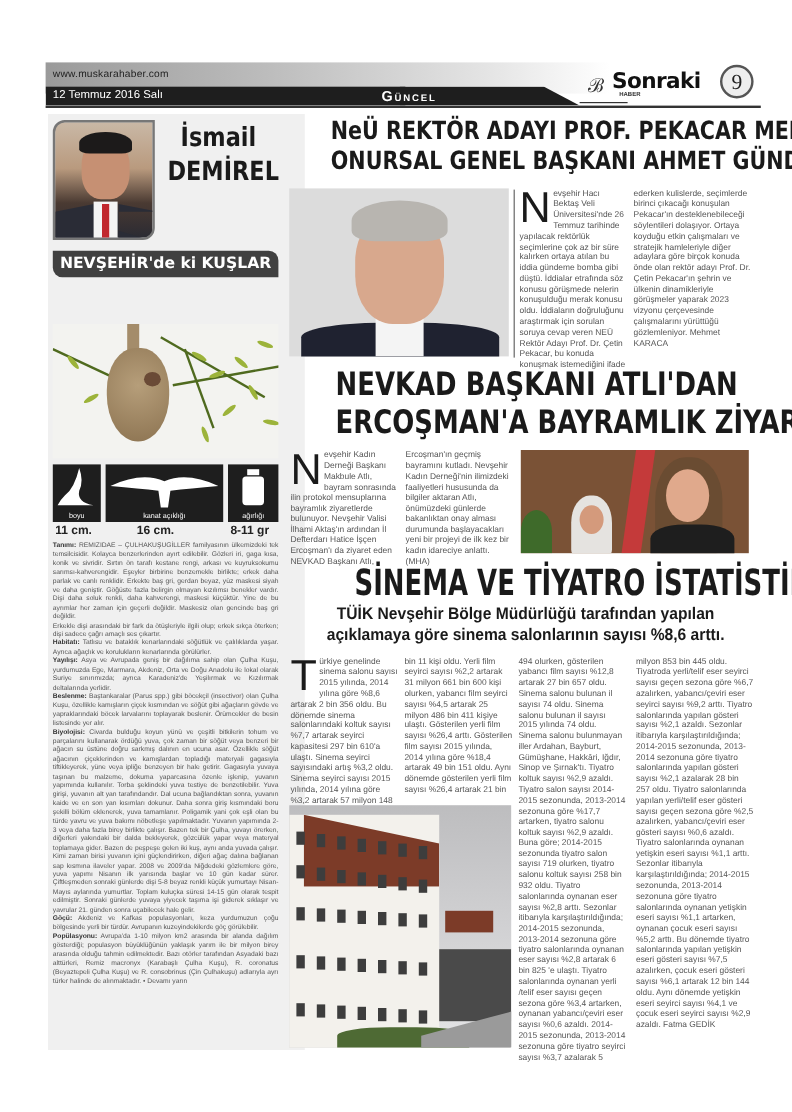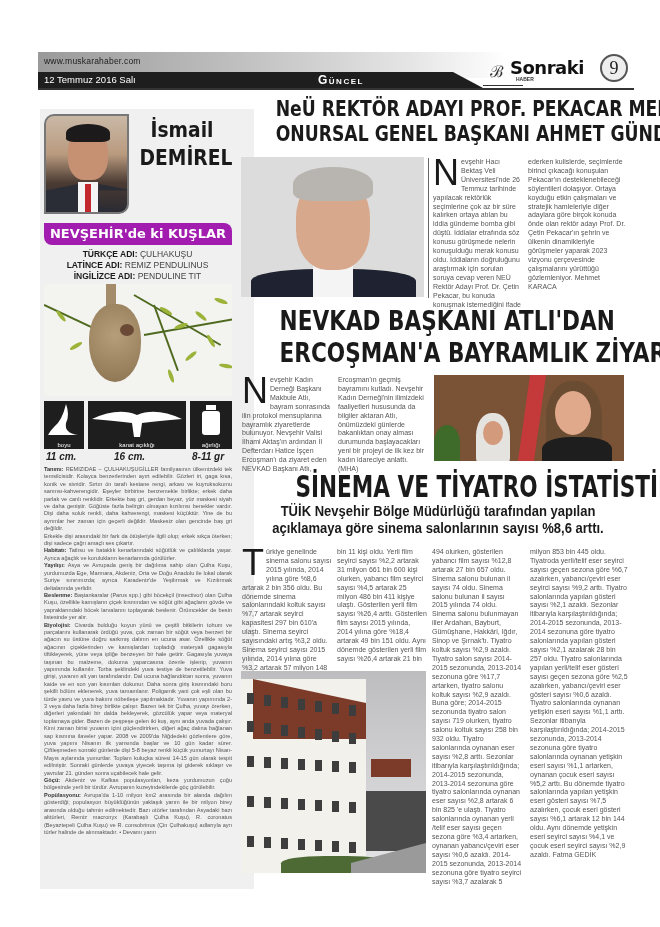--- a/index.html
+++ b/index.html
@@ -23,51 +23,51 @@
   .logo { position: absolute; left: 452px; top: 6px; width: 110px; height: 26px; }
   .logo-swirl { position: absolute; left: 0; top: 2px; font-size: 16px; color: #333; }
   .logo-text { position: absolute; left: 20px; top: -1px; font-size: 18px; font-weight: bold; color: #111;
     font-family: "DejaVu Sans", sans-serif; letter-spacing: -0.5px; }
   .logo-sub { position: absolute; left: 26px; top: 18px; font-size: 5px; color: #333; font-weight: bold; }
   .page-num { position: absolute; left: 562px; top: 2px; width: 28px; height: 28px; border-radius: 50%;
     border: 2px solid #555; background: #eee; text-align: center; line-height: 24px; font-size: 18px;
     font-family: "Liberation Serif", serif; color: #222; }
 
   
-  .leftcol { position: absolute; left: 40px; top: 95px; width: 214px; height: 780px; background: #f0f0f0; margin-top: 14px; }
+  .leftcol { position: absolute; left: 40px; top: 95px; width: 214px; height: 780px; background: #f0f0f0; }
   .author-photo { position: absolute; left: 4px; top: 5px; width: 85px; height: 100px; border-radius: 10px 0 10px 0;
     background: linear-gradient(180deg, #c9b8a6 0%, #b99a7e 40%, #4a3a32 70%, #2b2b33 100%); overflow: hidden; border: 2px solid #777; }
   .author-face { position: absolute; left: 22px; top: 12px; width: 40px; height: 52px; border-radius: 45% 45% 40% 40%; background: #c69073; }
   .author-hair { position: absolute; left: 20px; top: 8px; width: 44px; height: 18px; border-radius: 50% 50% 20% 20%; background: #1c1a1a; }
   .author-shirt { position: absolute; left: 32px; top: 66px; width: 20px; height: 32px; background: #f4f4f4; }
   .author-tie { position: absolute; left: 39px; top: 68px; width: 6px; height: 30px; background: #c1272d; }
   .author-suit { position: absolute; left: 0; top: 68px; width: 85px; height: 32px; background: #2a2c36;
     clip-path: polygon(0 20%, 38% 0, 38% 100%, 0 100%, 0 20%, 100% 20%, 62% 0, 62% 100%, 100% 100%); }
   .author-name1 { position: absolute; left: 92px; top: 8px; width: 100px; text-align: center; font-size: 22px;
     font-weight: bold; color: #1a1a1a; transform: scaleX(0.85); font-family: "DejaVu Sans", sans-serif; }
   .author-name2 { position: absolute; left: 92px; top: 36px; width: 100px; text-align: center; font-size: 22px;
     font-weight: bold; color: #1a1a1a; transform: scaleX(0.85); font-family: "DejaVu Sans", sans-serif; }
   .author-role { position: absolute; left: 92px; top: 66px; width: 100px; text-align: center; font-size: 10px;
     font-weight: bold; color: #333; line-height: 14px; }
-  .col-banner { position: absolute; left: 4px; top: 114px; width: 188px; height: 22px; background: #a21caf;
+  .col-banner { position: absolute; left: 4px; top: 114px; width: 188px; height: 22px; background: #404040;
     border-radius: 0 8px 0 8px; color: #fff; text-align: center; font-weight: bold; font-size: 13px; line-height: 22px;
     font-family: "DejaVu Sans", sans-serif; }
   .names { position: absolute; left: 0; top: 140px; width: 195px; text-align: center; font-size: 8.5px; line-height: 11px; color: #444; }
   .names b { color: #1a1a1a; }
   .bird-photo { position: absolute; left: 4px; top: 175px; width: 188px; height: 112px; background: #f3f3f0; overflow: hidden; }
   .nest { position: absolute; left: 45px; top: 20px; width: 52px; height: 78px; border-radius: 45% 45% 50% 50%; background: radial-gradient(circle at 50% 40%, #b69e7a, #8b7250); }
   .nest-hang { position: absolute; left: 62px; top: 0; width: 10px; height: 26px; background: #a48c6a; }
   .bird { position: absolute; left: 76px; top: 40px; width: 14px; height: 12px; border-radius: 50%; background: #6a4a36; }
   .twig { position: absolute; height: 2px; background: #4f6a1f; transform-origin: left center; }
   .leaf { position: absolute; width: 14px; height: 4px; border-radius: 50%; background: #9cb33a; }
   .stats { position: absolute; left: 4px; top: 292px; width: 188px; height: 48px; }
   .stat-box { position: absolute; top: 0; height: 48px; background: #1e1e1e; overflow: hidden; }
   .stat-box .lbl { position: absolute; bottom: 1px; left: 0; width: 100%; text-align: center; color: #fff; font-size: 6px; }
   .stat-vals { position: absolute; left: 4px; top: 342px; width: 188px; height: 12px; font-size: 10px; font-weight: bold; color: #222; }
-  .stat-vals span { position: absolute; font-style: italic; }
+  .stat-vals span { position: absolute; }
   .lefttext { position: absolute; left: 4px; top: 357px; width: 188px; font-size: 5.6px; line-height: 7.4px; color: #555; text-align: justify; }
   .lefttext p { margin: 0; }
   .lefttext b { color: #333; }
 
   
   .h1 { position: absolute; left: 240px; top: 97px; width: 396px; text-align: center; font-size: 21px; line-height: 25px;
     font-weight: bold; color: #1a1a1a; font-family: "DejaVu Sans", sans-serif; transform: scaleX(0.82); transform-origin: center top; white-space: nowrap; }
   .photo1 { position: absolute; left: 241px; top: 157px; width: 183px; height: 140px; background: #dcdcdc; overflow: hidden; }
   .p1-face { position: absolute; left: 55px; top: 18px; width: 74px; height: 95px; border-radius: 45% 45% 42% 42%; background: #d8a88d; }
   .p1-hair { position: absolute; left: 52px; top: 10px; width: 80px; height: 34px; border-radius: 50% 50% 25% 25%; background: #b8b5b0; }
@@ -128,25 +128,20 @@
   <div class="author-photo">
     <div class="author-suit"></div>
     <div class="author-shirt"></div>
     <div class="author-tie"></div>
     <div class="author-face"></div>
     <div class="author-hair"></div>
   </div>
   <div class="author-name1">İsmail</div>
   <div class="author-name2">DEMİREL</div>
   <div class="col-banner">NEVŞEHİR'de ki KUŞLAR</div>
-  <div class="names">
-    <div><b>TÜRKÇE ADI:</b> <span>ÇULHAKUŞU</span></div>
-    <div><b>LATİNCE ADI:</b> <span>REMIZ PENDULINUS</span></div>
-    <div><b>İNGİLİZCE ADI:</b> <span>PENDULINE TIT</span></div>
-  </div>
   <div class="bird-photo">
     <div class="twig" style="left:0;top:20px;width:90px;transform:rotate(25deg);"></div>
     <div class="twig" style="left:90px;top:10px;width:100px;transform:rotate(30deg);"></div>
     <div class="twig" style="left:100px;top:50px;width:90px;transform:rotate(-10deg);"></div>
     <div class="twig" style="left:110px;top:20px;width:70px;transform:rotate(70deg);"></div>
     <div class="leaf" style="left:115px;top:25px;transform:rotate(30deg);"></div>
     <div class="leaf" style="left:130px;top:40px;transform:rotate(-20deg);"></div>
     <div class="leaf" style="left:150px;top:30px;transform:rotate(40deg);"></div>
     <div class="leaf" style="left:160px;top:55px;transform:rotate(60deg);"></div>
     <div class="leaf" style="left:140px;top:70px;transform:rotate(-40deg);"></div>

